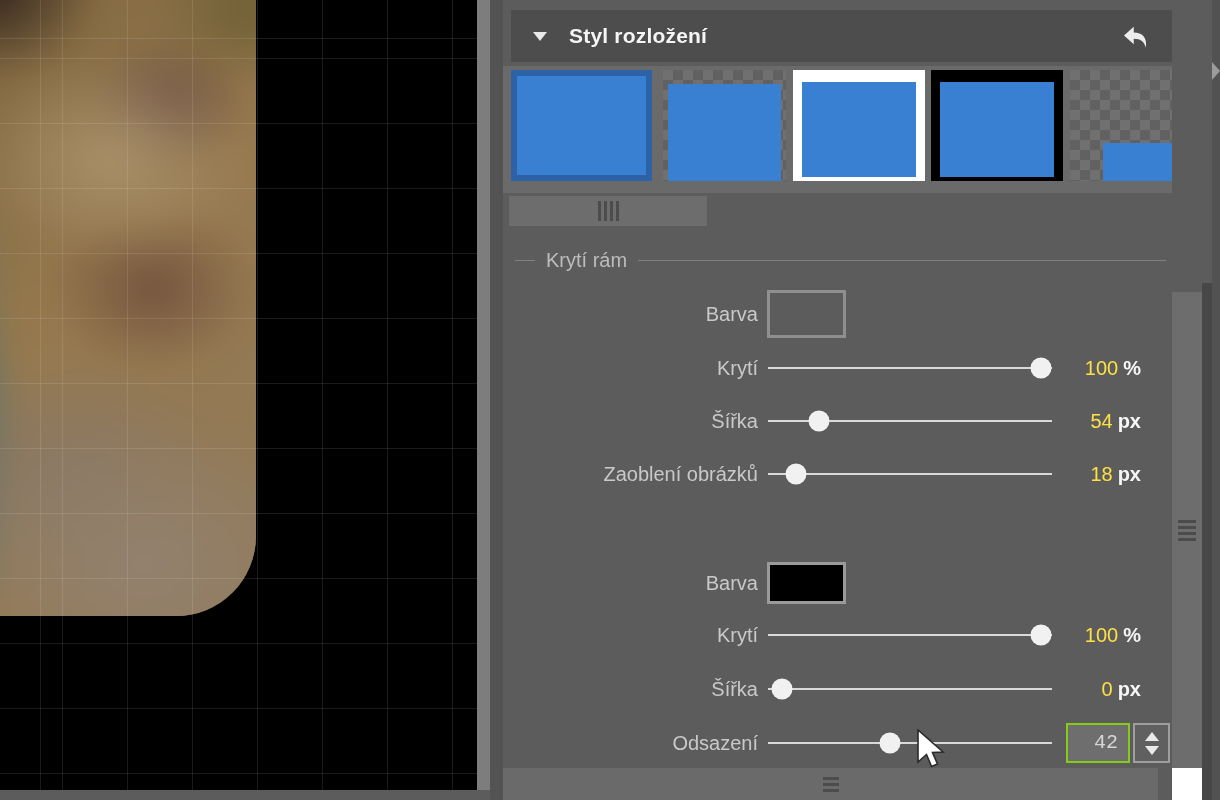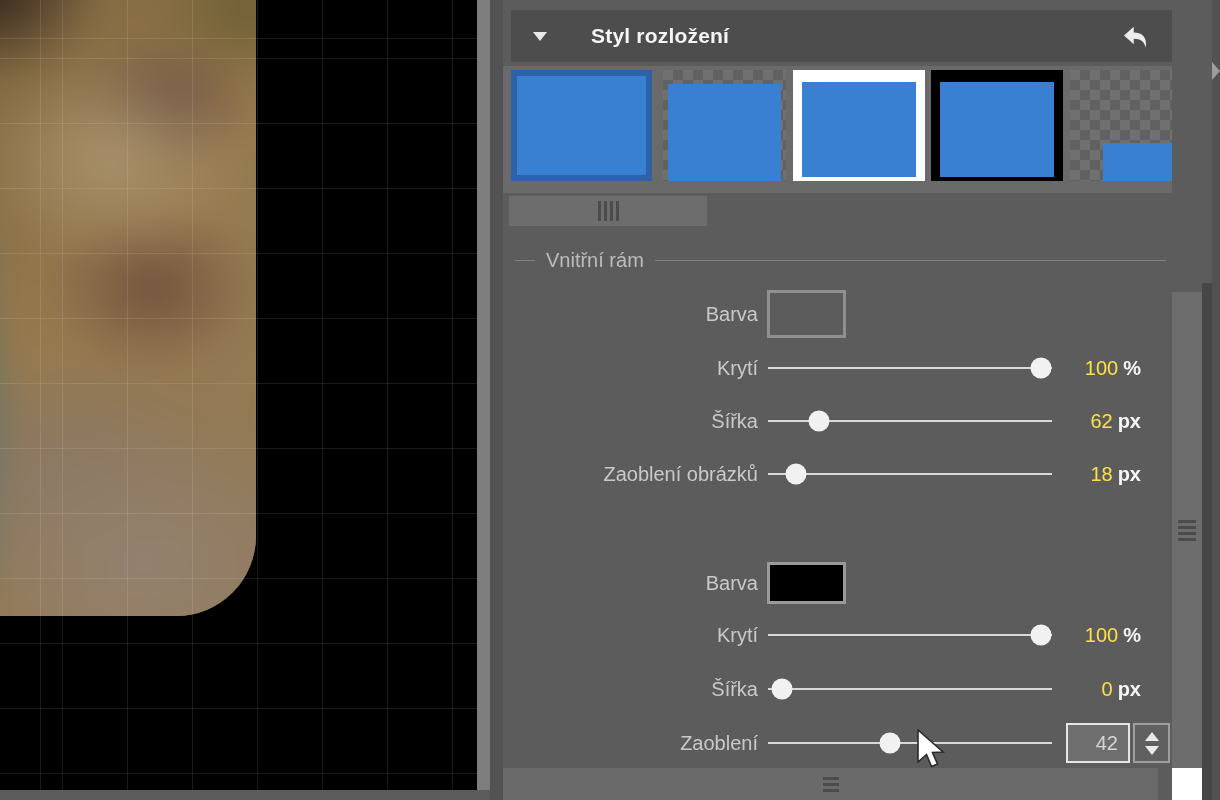--- a/index.html
+++ b/index.html
@@ -33,21 +33,21 @@
   #divider{position:absolute;left:477px;top:0;width:13px;height:790px;background:#7d7d7d;}
   #divider-dark{position:absolute;left:490px;top:0;width:13px;height:800px;background:#535353;}
 
   
   #panel{position:absolute;left:503px;top:0;width:669px;height:800px;background:#5c5c5c;}
 
   #panel-header{position:absolute;left:8px;top:10px;width:661px;height:52px;background:#4d4d4d;
                 display:flex;align-items:center;}
   .chev{width:0;height:0;border-left:7px solid transparent;border-right:7px solid transparent;
         border-top:9px solid #e9e9e9;margin-left:22px;}
-  #panel-title{color:#f5f5f5;font-weight:bold;font-size:21px;margin-left:44px;letter-spacing:.2px;}
+  #panel-title{color:#f5f5f5;font-weight:bold;font-size:21px;margin-left:22px;letter-spacing:.2px;}
   #undo-btn{position:absolute;right:22px;top:11px;width:30px;height:30px;}
 
   
   #thumbstrip{position:absolute;left:0;top:66px;width:669px;height:127px;background:#6a6a6a;overflow:hidden;}
   .tile{position:absolute;top:4px;height:111px;}
   .checker{background-color:#707070;
     background-image:linear-gradient(45deg,#616161 25%,transparent 25%,transparent 75%,#616161 75%),
                      linear-gradient(45deg,#616161 25%,transparent 25%,transparent 75%,#616161 75%);
     background-size:20px 20px;background-position:0 0,10px 10px;}
   .blue{background:#3a80d2;}
@@ -82,22 +82,22 @@
   .val{position:absolute;right:31px;top:50%;transform:translateY(-50%);font-size:20px;white-space:nowrap;}
   .val .num{color:#fde047;}
   .val .unit{color:#f6f6f6;font-weight:bold;margin-left:5px;}
 
   .swatch{position:absolute;left:264px;box-sizing:border-box;border:3px solid #8f8f8f;}
   #swatch-outer{top:290px;width:79px;height:48px;}
   #swatch-inner{top:562px;width:79px;height:42px;border-color:#9a9a9a;}
 
   
   #spin-box{position:absolute;left:563px;top:723px;width:64px;height:40px;box-sizing:border-box;
-            border:2px solid #e5e5e5;background:#6e6e6e;color:#d6d6d6;font-size:20px;
-            text-align:right;line-height:36px;padding-right:10px;}
+            border:2px solid #84cc16;background:#6e6e6e;color:#d6d6d6;font-size:20px;
+            text-align:right;line-height:36px;padding-right:10px;font-family:Liberation Mono, monospace;}
   #spin-arrows{position:absolute;left:630px;top:723px;width:37px;height:40px;box-sizing:border-box;
                border:2px solid #9e9e9e;background:#606060;display:flex;flex-direction:column;
                align-items:center;justify-content:center;gap:5px;}
   .tri-up{width:0;height:0;border-left:7px solid transparent;border-right:7px solid transparent;
           border-bottom:9px solid #eaeaea;}
   .tri-dn{width:0;height:0;border-left:7px solid transparent;border-right:7px solid transparent;
           border-top:9px solid #eaeaea;}
 
   
   #bottombar{position:absolute;left:0;top:768px;width:655px;height:32px;background:#6a6a6a;
@@ -164,21 +164,21 @@
     </div>
 
     <div id="hthumb">
       <i></i>
         <i></i>
         <i></i>
         <i></i>
     </div>
 
     <div class="sect" style="top:247px">
-      <span class="stitle">Vnitřní rám</span>
+      <span class="stitle">Krytí rám</span>
     </div>
 
     <div class="row" style="top:294px">
       <span class="lbl">Barva</span>
     </div>
     <div class="swatch" id="swatch-outer" style="background: transparent;"></div>
 
     <div class="row" style="top:348px">
       <span class="lbl">Krytí</span>
       <span class="slider">
@@ -188,21 +188,21 @@
         <span class="num">100</span><span class="unit">%</span>
       </span>
     </div>
 
     <div class="row" style="top:401px">
       <span class="lbl">Šířka</span>
       <span class="slider">
         <span class="dot" style="left:18%"></span>
       </span>
       <span class="val">
-        <span class="num">62</span><span class="unit">px</span>
+        <span class="num">54</span><span class="unit">px</span>
       </span>
     </div>
 
     <div class="row" style="top:454px">
       <span class="lbl">Zaoblení obrázků</span>
       <span class="slider">
         <span class="dot" style="left:10%"></span>
       </span>
       <span class="val">
         <span class="num">18</span><span class="unit">px</span>
@@ -229,21 +229,21 @@
       <span class="lbl">Šířka</span>
       <span class="slider">
         <span class="dot" style="left:5%"></span>
       </span>
       <span class="val">
         <span class="num">0</span><span class="unit">px</span>
       </span>
     </div>
 
     <div class="row" style="top:723px">
-      <span class="lbl">Zaoblení</span>
+      <span class="lbl">Odsazení</span>
       <span class="slider">
         <span class="dot" style="left:43%"></span>
       </span>
     </div>
     <div id="spin-box">42</div>
     <div id="spin-arrows">
       <span class="tri-up"></span>
       <span class="tri-dn"></span>
     </div>
 

